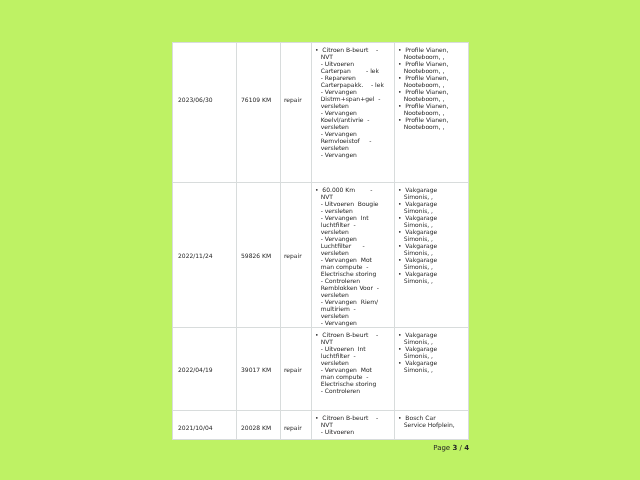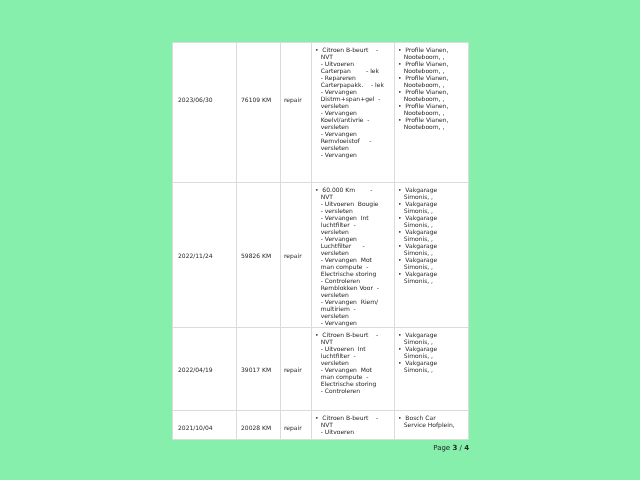--- a/index.html
+++ b/index.html
@@ -4,21 +4,21 @@
 <style>
   html, body {
     margin: 0;
     padding: 0;
     background: #ffffff;
   }
   .page {
     position: relative;
     width: 640px;
     height: 480px;
-    background: #86efac;
+    background: #bef264;
     overflow: hidden;
     font-family: "DejaVu Sans", "Liberation Sans", sans-serif;
     color: #262626;
   }
   .mtable {
     position: absolute;
     left: 172px;
     top: 42px;
     width: 297px;
     box-sizing: border-box;

